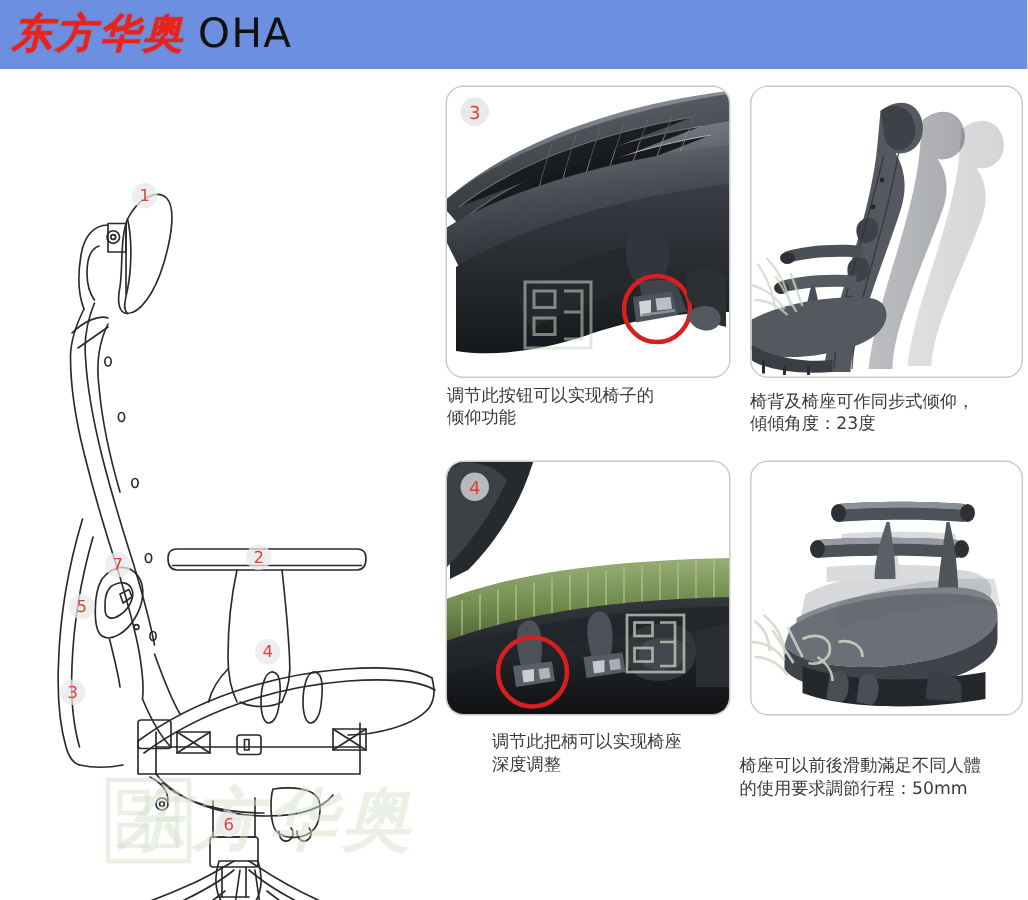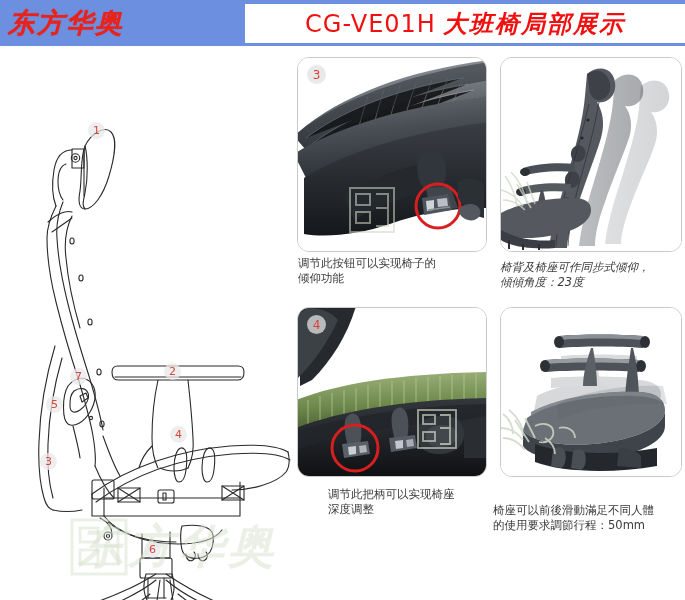--- a/index.html
+++ b/index.html
@@ -95,25 +95,21 @@
   }
 </style>
 </head>
 <body>
 
 <div class="page">
 
   <div class="header">
     <div class="logo-wrap">
       <span class="logo-cn">东方华奥</span>
-    </div>
-    <div class="title-box">
-      <div class="title-text">
-        <span class="code">CG-VE01H</span><span class="cn">大班椅局部展示</span>
-      </div>
+      <span class="logo-en">OHA</span>
     </div>
   </div>
 
   <div class="chair-area">
 
     <svg class="chair-svg" width="292" height="554" viewBox="0 0 292 554">
       <g fill="none" stroke="#2a2a2a" stroke-width="1.1" stroke-linejoin="round" stroke-linecap="round">
 
         <path d="M85,100 C92,86 105,80 111,86 C117,92 115,110 109,130
                  C103,150 93,163 85,163 C79,163 78,155 80,145
@@ -413,21 +409,21 @@
         <path d="M4,118 C10,126 14,136 16,148 M10,114 C18,122 24,134 26,146"></path>
         <path d="M0,132 C8,134 16,140 22,148 M2,142 C10,142 18,146 24,152"></path>
         <path d="M16,126 L30,150 M26,124 L34,146"></path>
       </g>
     </svg>
   </div>
 
   <div class="caption" style="left:298px;top:256px;width:190px;">调节此按钮可以实现椅子的
 倾仰功能</div>
 
-  <div class="caption" style="left:500px;top:260px;width:185px;font-style:italic;">椅背及椅座可作同步式倾仰，
+  <div class="caption" style="left:500px;top:260px;width:185px;">椅背及椅座可作同步式倾仰，
 傾傾角度：23度</div>
 
   <div class="panel" style="left:297px;top:307px;width:188px;height:168px;">
     <div class="panel-badge on-dark">
       <span>4</span>
     </div>
     <svg width="188" height="168" viewBox="0 0 188 168">
       <defs>
         <linearGradient id="greenMesh" x1="0" y1="0" x2="0.1" y2="1">
           <stop offset="0%" stop-color="#9fb47c"></stop>

